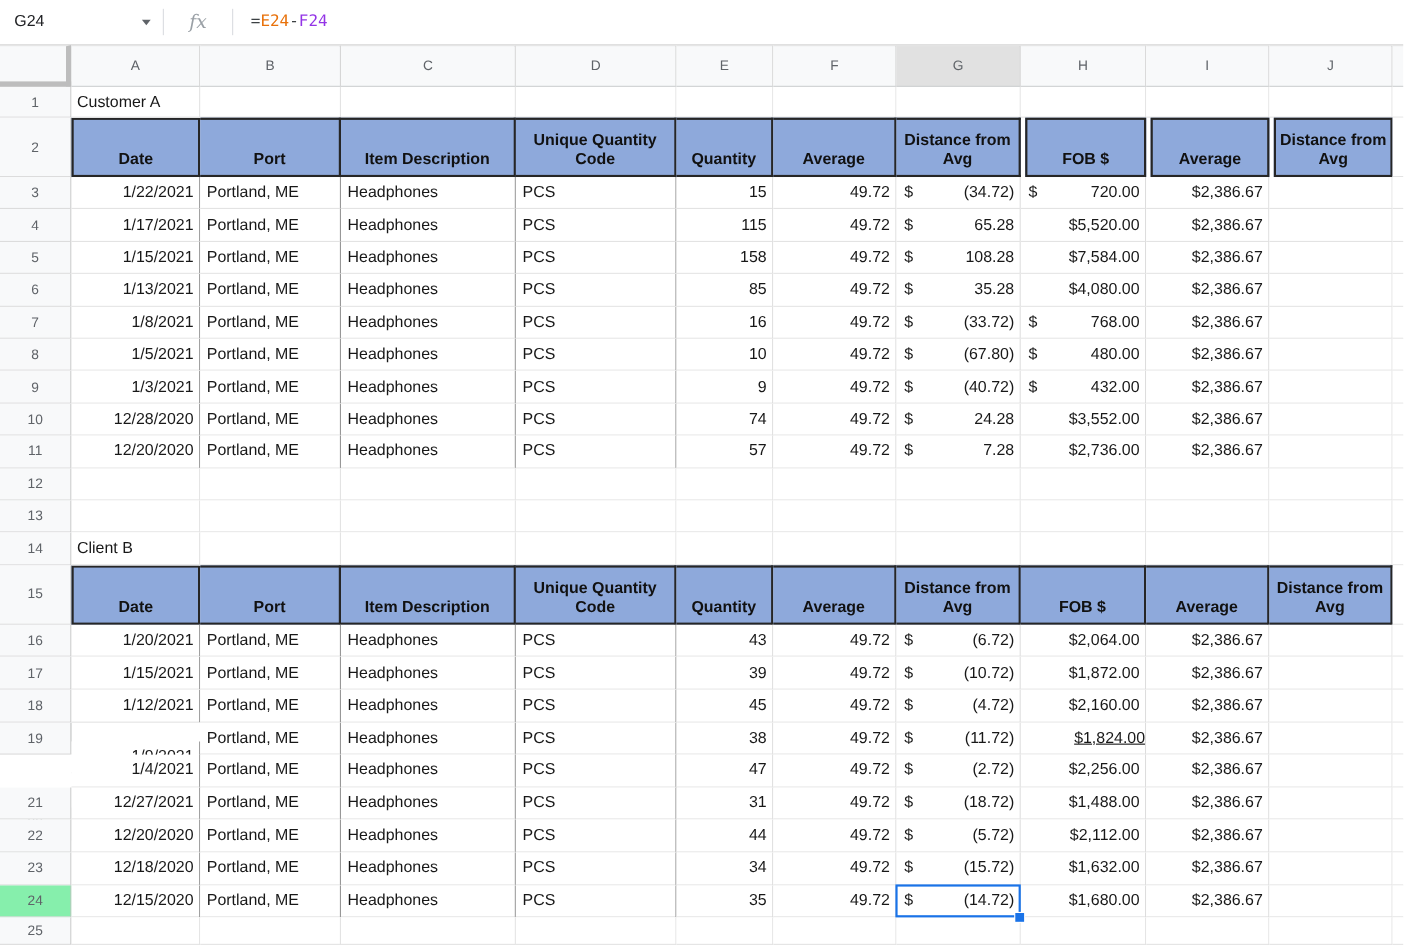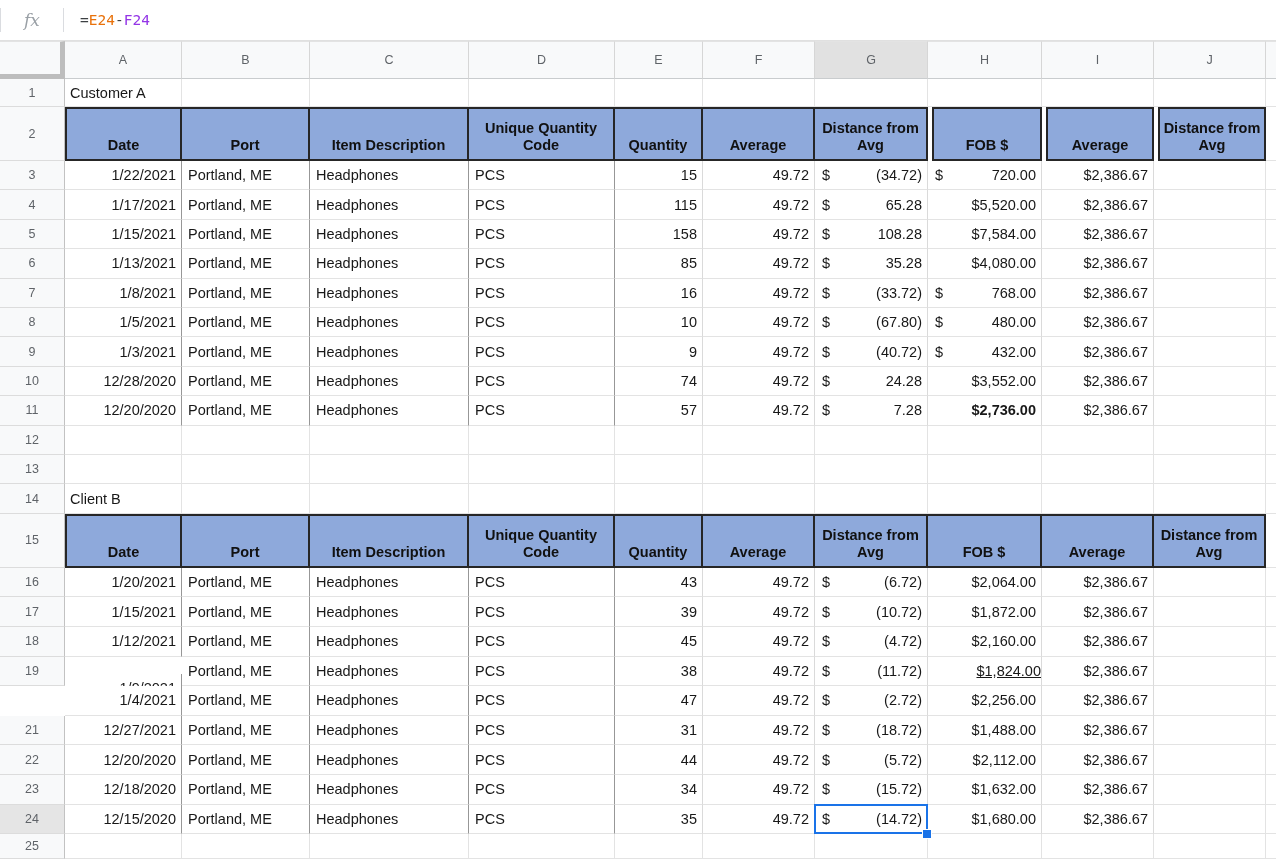--- a/index.html
+++ b/index.html
@@ -56,20 +56,24 @@
   .cell .acct-v{margin-left:auto;padding-right:5px;}
   #selection-outline{pointer-events:none;border:2px solid #1a73e8;background:transparent;}
   #fill-handle{background:#1a73e8;box-shadow:0 0 0 1px #fff;cursor:crosshair;}
 </style>
 </head>
 <body>
 
 <div id="app">
 
   <div id="formula-bar">
+    <div id="name-box">
+      <span class="nb-text">G24</span>
+      <span class="nb-arrow"></span>
+    </div>
     <div class="fb-divider"></div>
     <div id="fx-icon">fx</div>
     <div class="fb-divider"></div>
     <div id="formula-input">
         <span style="color: rgb(60, 64, 67);">=</span>
         <span style="color: rgb(232, 113, 10);">E24</span>
         <span style="color: rgb(60, 64, 67);">-</span>
         <span style="color: rgb(147, 52, 230);">F24</span>
       </div>
   </div>
@@ -105,21 +109,21 @@
       <div class="rowhdr-cell abs" style="left: 0px; top: 484.4px; width: 65px; height: 29.4px;">14</div>
       <div class="rowhdr-cell abs" style="left: 0px; top: 513.8px; width: 65px; height: 54px;">15</div>
       <div class="rowhdr-cell abs" style="left: 0px; top: 567.8px; width: 65px; height: 29.6px;">16</div>
       <div class="rowhdr-cell abs" style="left: 0px; top: 597.4px; width: 65px; height: 29.6px;">17</div>
       <div class="rowhdr-cell abs" style="left: 0px; top: 627px; width: 65px; height: 29.6px;">18</div>
       <div class="rowhdr-cell abs" style="left: 0px; top: 656.6px; width: 65px; height: 29.6px;">19</div>
       <div class="rowhdr-cell abs" style="left: 0px; top: 686.2px; width: 65px; height: 29.6px; margin-top: 48px;">20</div>
       <div class="rowhdr-cell abs" style="left: 0px; top: 715.8px; width: 65px; height: 29.6px;">21</div>
       <div class="rowhdr-cell abs" style="left: 0px; top: 745.4px; width: 65px; height: 29.6px;">22</div>
       <div class="rowhdr-cell abs" style="left: 0px; top: 775px; width: 65px; height: 29.6px;">23</div>
-      <div class="rowhdr-cell abs" style="left: 0px; top: 804.6px; width: 65px; height: 29.6px; background: #e5e5e5;">24</div>
+      <div class="rowhdr-cell abs" style="left: 0px; top: 804.6px; width: 65px; height: 29.6px; background: #86efac;">24</div>
       <div class="rowhdr-cell abs" style="left: 0px; top: 834.2px; width: 65px; height: 24.8px;">25</div>
     </div>
   <div id="grid">
       <div class="cell abs" style="border-bottom: 1px solid rgb(227, 227, 227); border-right: 1px solid rgb(227, 227, 227); padding-left: 5px; overflow: visible; white-space: nowrap; z-index: 2; left: 65px; top: 79px; width: 117px; height: 28px;">Customer A</div>
       <div class="cell abs" style="border-bottom: 1px solid rgb(227, 227, 227); border-right: 1px solid rgb(227, 227, 227); left: 182px; top: 79px; width: 128px; height: 28px;"></div>
       <div class="cell abs" style="border-bottom: 1px solid rgb(227, 227, 227); border-right: 1px solid rgb(227, 227, 227); left: 310px; top: 79px; width: 159px; height: 28px;"></div>
       <div class="cell abs" style="border-bottom: 1px solid rgb(227, 227, 227); border-right: 1px solid rgb(227, 227, 227); left: 469px; top: 79px; width: 146px; height: 28px;"></div>
       <div class="cell abs" style="border-bottom: 1px solid rgb(227, 227, 227); border-right: 1px solid rgb(227, 227, 227); left: 615px; top: 79px; width: 88px; height: 28px;"></div>
       <div class="cell abs" style="border-bottom: 1px solid rgb(227, 227, 227); border-right: 1px solid rgb(227, 227, 227); left: 703px; top: 79px; width: 112px; height: 28px;"></div>
       <div class="cell abs" style="border-bottom: 1px solid rgb(227, 227, 227); border-right: 1px solid rgb(227, 227, 227); left: 815px; top: 79px; width: 113px; height: 28px;"></div>
@@ -265,21 +269,21 @@
       <div class="cell abs" style="border-bottom: 1px solid rgb(227, 227, 227); border-right: 1px solid rgb(151, 151, 151); justify-content: flex-end; padding-left: 6px; padding-right: 5px; left: 65px; top: 396.2px; width: 117px; height: 29.4px;">12/20/2020</div>
       <div class="cell abs" style="border-bottom: 1px solid rgb(227, 227, 227); border-right: 1px solid rgb(151, 151, 151); justify-content: flex-start; padding-left: 6px; padding-right: 5px; left: 182px; top: 396.2px; width: 128px; height: 29.4px;">Portland, ME</div>
       <div class="cell abs" style="border-bottom: 1px solid rgb(227, 227, 227); border-right: 1px solid rgb(151, 151, 151); justify-content: flex-start; padding-left: 6px; padding-right: 5px; left: 310px; top: 396.2px; width: 159px; height: 29.4px;">Headphones</div>
       <div class="cell abs" style="border-bottom: 1px solid rgb(227, 227, 227); border-right: 1px solid rgb(151, 151, 151); justify-content: flex-start; padding-left: 6px; padding-right: 5px; left: 469px; top: 396.2px; width: 146px; height: 29.4px;">PCS</div>
       <div class="cell abs" style="border-bottom: 1px solid rgb(227, 227, 227); border-right: 1px solid rgb(218, 218, 218); justify-content: flex-end; padding-left: 6px; padding-right: 5px; left: 615px; top: 396.2px; width: 88px; height: 29.4px;">57</div>
       <div class="cell abs" style="border-bottom: 1px solid rgb(227, 227, 227); border-right: 1px solid rgb(218, 218, 218); justify-content: flex-end; padding-left: 6px; padding-right: 5px; left: 703px; top: 396.2px; width: 112px; height: 29.4px;">49.72</div>
       <div class="cell abs" style="border-bottom: 1px solid rgb(227, 227, 227); border-right: 1px solid rgb(218, 218, 218); left: 815px; top: 396.2px; width: 113px; height: 29.4px;">
         <span class="acct-d">$</span>
         <span class="acct-v">7.28</span>
       </div>
-      <div class="cell abs" style="border-bottom: 1px solid rgb(227, 227, 227); border-right: 1px solid rgb(218, 218, 218); justify-content: flex-end; padding-left: 6px; padding-right: 5px; left: 928px; top: 396.2px; width: 114px; height: 29.4px; font-weight: bold;">$2,736.00</div>
+      <div class="cell abs" style="border-bottom: 1px solid rgb(227, 227, 227); border-right: 1px solid rgb(218, 218, 218); justify-content: flex-end; padding-left: 6px; padding-right: 5px; left: 928px; top: 396.2px; width: 114px; height: 29.4px;">$2,736.00</div>
       <div class="cell abs" style="border-bottom: 1px solid rgb(227, 227, 227); border-right: 1px solid rgb(218, 218, 218); justify-content: flex-end; padding-left: 6px; padding-right: 5px; left: 1042px; top: 396.2px; width: 112px; height: 29.4px;">$2,386.67</div>
       <div class="cell abs" style="border-bottom: 1px solid rgb(227, 227, 227); border-right: 1px solid rgb(227, 227, 227); justify-content: flex-end; padding-left: 6px; padding-right: 5px; left: 1154px; top: 396.2px; width: 112px; height: 29.4px;"></div>
       <div class="cell abs" style="left: 1266px; top: 396.2px; width: 10px; height: 29.4px; border-bottom: 1px solid rgb(227, 227, 227);"></div>
       <div class="cell abs" style="border-bottom: 1px solid rgb(227, 227, 227); border-right: 1px solid rgb(227, 227, 227); left: 65px; top: 425.6px; width: 117px; height: 29.4px;"></div>
       <div class="cell abs" style="border-bottom: 1px solid rgb(227, 227, 227); border-right: 1px solid rgb(227, 227, 227); left: 182px; top: 425.6px; width: 128px; height: 29.4px;"></div>
       <div class="cell abs" style="border-bottom: 1px solid rgb(227, 227, 227); border-right: 1px solid rgb(227, 227, 227); left: 310px; top: 425.6px; width: 159px; height: 29.4px;"></div>
       <div class="cell abs" style="border-bottom: 1px solid rgb(227, 227, 227); border-right: 1px solid rgb(227, 227, 227); left: 469px; top: 425.6px; width: 146px; height: 29.4px;"></div>
       <div class="cell abs" style="border-bottom: 1px solid rgb(227, 227, 227); border-right: 1px solid rgb(227, 227, 227); left: 615px; top: 425.6px; width: 88px; height: 29.4px;"></div>
       <div class="cell abs" style="border-bottom: 1px solid rgb(227, 227, 227); border-right: 1px solid rgb(227, 227, 227); left: 703px; top: 425.6px; width: 112px; height: 29.4px;"></div>
       <div class="cell abs" style="border-bottom: 1px solid rgb(227, 227, 227); border-right: 1px solid rgb(227, 227, 227); left: 815px; top: 425.6px; width: 113px; height: 29.4px;"></div>

